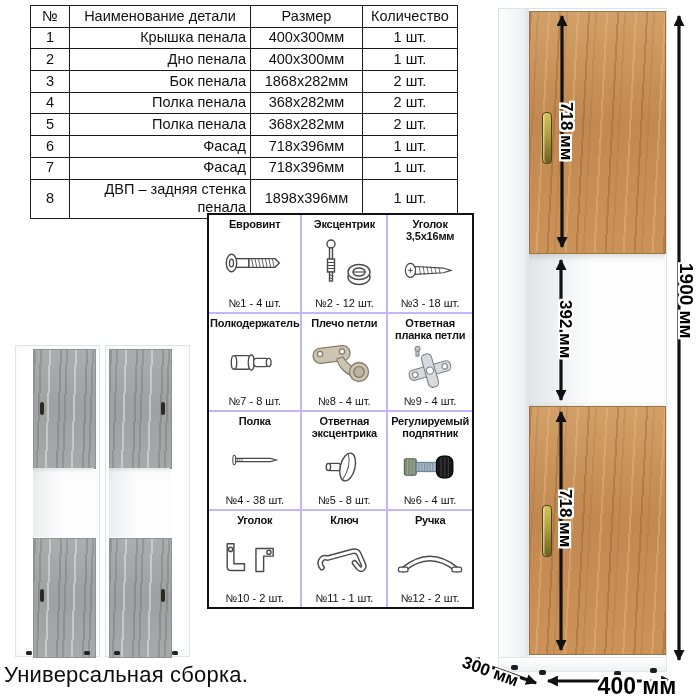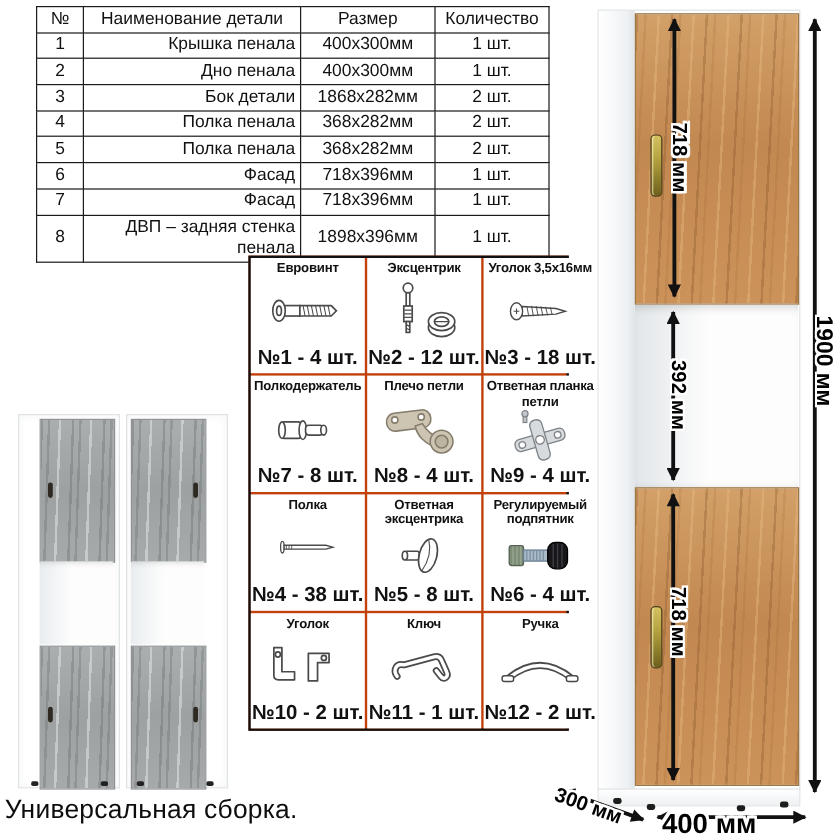--- a/index.html
+++ b/index.html
@@ -12,25 +12,25 @@
        padding:1.5px 4px;line-height:1.22;vertical-align:middle;overflow:hidden}
   #parts-table th{text-align:center}
   .c-num{width:30px;text-align:center}
   .c-name{width:172px;text-align:right;padding-left:7px}
   .c-size{width:103px;text-align:center}
   .c-qty{width:86px;text-align:center}
 
   
   #hw-grid{position:absolute;left:207px;top:213px;width:263px;height:392px;
        display:grid;grid-template-columns:repeat(3,1fr);grid-template-rows:repeat(4,1fr);
-       background:#c2410c;border:2.5px solid #111;gap:2px}
+       background:#c4b5fd;border:2.5px solid #111;gap:2px}
   .hw-cell{background:#fff;display:flex;flex-direction:column;align-items:center;padding:3px 1px 2px}
   .hw-title{font-weight:bold;font-size:11px;letter-spacing:-.2px;text-align:center;line-height:1.12;color:#111}
   .hw-icon{flex:1;display:flex;align-items:center;justify-content:center;overflow:hidden}
-  .hw-count{font-weight:bold;font-size:17px;color:#111;padding-bottom:1px;white-space:nowrap}
+  .hw-count{font-weight:normal;font-size:11px;color:#111;padding-bottom:1px;white-space:nowrap}
 
   
   .wood{background:
      repeating-linear-gradient(93deg, rgba(122,74,32,.28) 0 2px, rgba(0,0,0,0) 2px 7px,
         rgba(160,104,52,.20) 7px 9px, rgba(0,0,0,0) 9px 18px,
         rgba(233,190,134,.38) 18px 20px, rgba(0,0,0,0) 20px 29px),
      linear-gradient(180deg, var(--wood-light,#d2a068), var(--wood-base,#c28851) 45%, #cb9259)}
   .graywood{background:
      repeating-linear-gradient(92deg, rgba(88,93,95,.30) 0 2px, rgba(0,0,0,0) 2px 6px,
         rgba(70,75,77,.22) 6px 8px, rgba(0,0,0,0) 8px 15px,
@@ -73,21 +73,21 @@
   .dim{position:absolute;font-weight:bold;color:#000;
        text-shadow:-2px 0 #fff,2px 0 #fff,0 -2px #fff,0 2px #fff,
                    -1px -1px #fff,1px -1px #fff,-1px 1px #fff,1px 1px #fff,
                    -2px -2px #fff,2px -2px #fff,-2px 2px #fff,2px 2px #fff}
   .dim.vert{writing-mode:vertical-rl;display:flex;align-items:center;justify-content:center;width:26px}
   #dim-top-door{left:553px;top:82px;height:98px;font-size:17px}
   #dim-middle{left:552px;top:286px;height:86px;font-size:17px}
   #dim-bottom-door{left:552px;top:468px;height:100px;font-size:17px}
   #dim-total{left:673px;top:242px;height:118px;font-size:19px}
   #dim-depth{left:461px;top:662px;font-size:17px;transform:rotate(20deg)}
-  #dim-width{left:528px;top:674px;width:126px;text-align:center;font-size:23px;line-height:1.05}
+  #dim-width{left:574px;top:674px;width:126px;text-align:center;font-size:23px;line-height:1.05}
 
   #caption{position:absolute;left:4px;top:662px;font-size:22px;font-weight:normal;color:#0d0d0d;letter-spacing:.2px}
 </style>
 </head>
 <body>
 
 <div class="stage">
 
   <table id="parts-table">
     <tbody>
@@ -104,21 +104,21 @@
       <td class="c-qty">1 шт.</td>
     </tr>
     <tr>
       <td class="c-num">2</td>
       <td class="c-name">Дно пенала</td>
       <td class="c-size">400х300мм</td>
       <td class="c-qty">1 шт.</td>
     </tr>
     <tr>
       <td class="c-num">3</td>
-      <td class="c-name">Бок детали</td>
+      <td class="c-name">Бок пенала</td>
       <td class="c-size">1868х282мм</td>
       <td class="c-qty">2 шт.</td>
     </tr>
     <tr>
       <td class="c-num">4</td>
       <td class="c-name">Полка пенала</td>
       <td class="c-size">368х282мм</td>
       <td class="c-qty">2 шт.</td>
     </tr>
     <tr>

